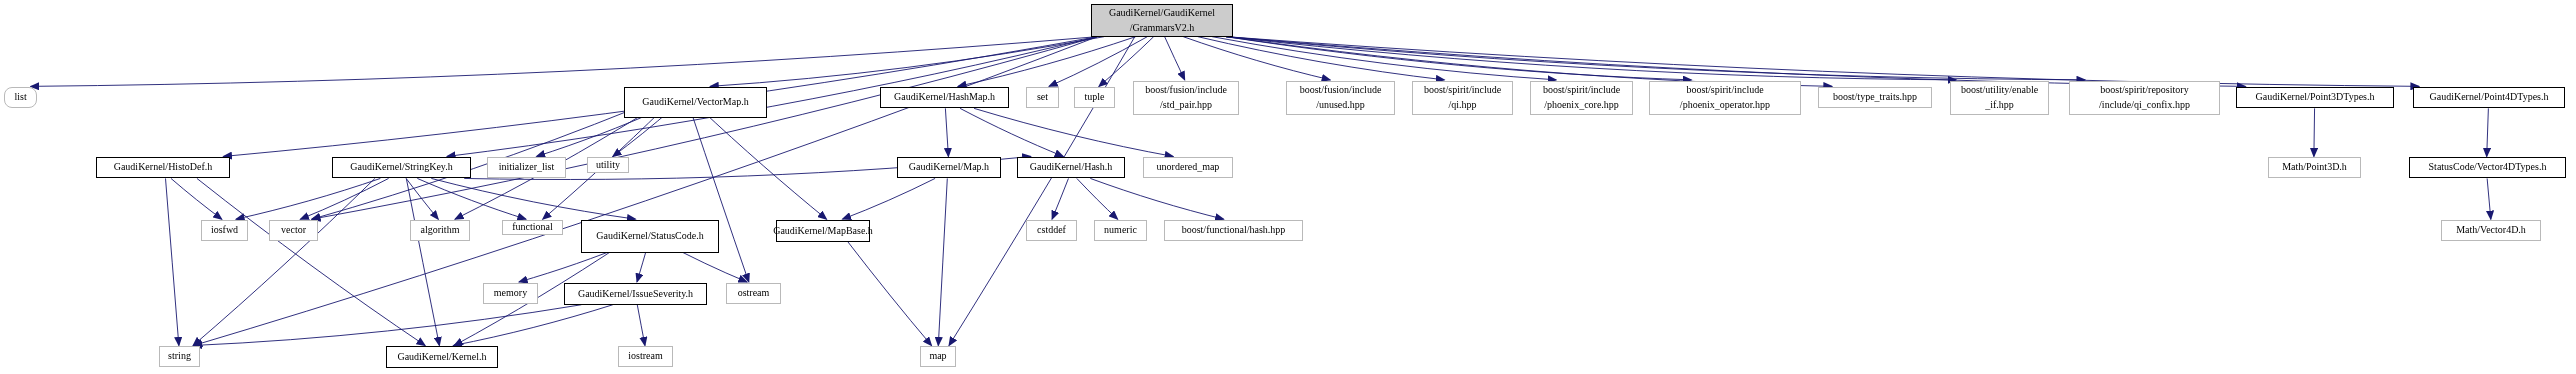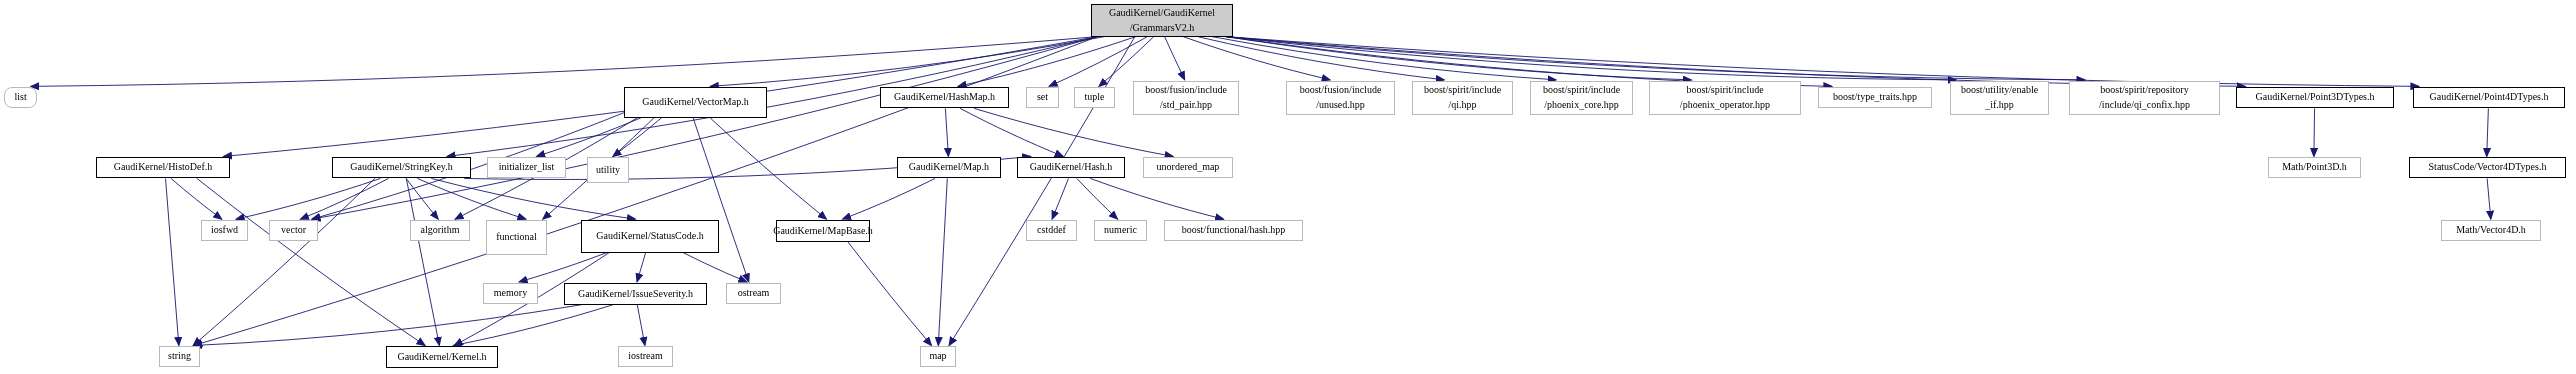--- a/index.html
+++ b/index.html
@@ -103,30 +103,30 @@
       <div class="node external" style="left: 1818px; top: 87px; width: 114px; height: 21px;">boost/type_traits.hpp</div>
       <div class="node external" style="left: 1950px; top: 81px; width: 99px; height: 34px;">boost/utility/enable
 _if.hpp</div>
       <div class="node external" style="left: 2069px; top: 81px; width: 151px; height: 34px;">boost/spirit/repository
 /include/qi_confix.hpp</div>
       <div class="node internal" style="left: 2236px; top: 87px; width: 158px; height: 21px;">GaudiKernel/Point3DTypes.h</div>
       <div class="node internal" style="left: 2413px; top: 87px; width: 152px; height: 21px;">GaudiKernel/Point4DTypes.h</div>
       <div class="node internal" style="left: 96px; top: 157px; width: 134px; height: 21px;">GaudiKernel/HistoDef.h</div>
       <div class="node internal" style="left: 332px; top: 157px; width: 139px; height: 21px;">GaudiKernel/StringKey.h</div>
       <div class="node external" style="left: 487px; top: 157px; width: 79px; height: 21px;">initializer_list</div>
-      <div class="node external" style="left: 587px; top: 157px; width: 42px; height: 26px; text-align: center;">utility</div>
+      <div class="node external" style="left: 587px; top: 157px; width: 42px; height: 16px; text-align: center;">utility</div>
       <div class="node internal" style="left: 897px; top: 157px; width: 104px; height: 21px;">GaudiKernel/Map.h</div>
       <div class="node internal" style="left: 1017px; top: 157px; width: 108px; height: 21px;">GaudiKernel/Hash.h</div>
       <div class="node external" style="left: 1143px; top: 157px; width: 90px; height: 21px;">unordered_map</div>
       <div class="node external" style="left: 2268px; top: 157px; width: 93px; height: 21px;">Math/Point3D.h</div>
       <div class="node internal" style="left: 2409px; top: 157px; width: 157px; height: 21px;">StatusCode/Vector4DTypes.h</div>
       <div class="node external" style="left: 201px; top: 220px; width: 47px; height: 21px;">iosfwd</div>
       <div class="node external" style="left: 269px; top: 220px; width: 49px; height: 21px;">vector</div>
       <div class="node external" style="left: 410px; top: 220px; width: 60px; height: 21px;">algorithm</div>
-      <div class="node external" style="left: 486px; top: 220px; width: 61px; height: 35px;">functional</div>
+      <div class="node external" style="left: 502px; top: 220px; width: 61px; height: 15px;">functional</div>
       <div class="node internal" style="left: 581px; top: 220px; width: 138px; height: 33px;">GaudiKernel/StatusCode.h</div>
       <div class="node internal" style="left: 776px; top: 220px; width: 94px; height: 22px;">GaudiKernel/MapBase.h</div>
       <div class="node external" style="left: 1026px; top: 220px; width: 51px; height: 21px;">cstddef</div>
       <div class="node external" style="left: 1094px; top: 220px; width: 53px; height: 21px;">numeric</div>
       <div class="node external" style="left: 1164px; top: 220px; width: 139px; height: 21px;">boost/functional/hash.hpp</div>
       <div class="node external" style="left: 2441px; top: 220px; width: 100px; height: 21px;">Math/Vector4D.h</div>
       <div class="node external" style="left: 483px; top: 283px; width: 55px; height: 21px;">memory</div>
       <div class="node internal" style="left: 564px; top: 283px; width: 143px; height: 22px;">GaudiKernel/IssueSeverity.h</div>
       <div class="node external" style="left: 726px; top: 283px; width: 55px; height: 21px;">ostream</div>
       <div class="node external" style="left: 159px; top: 346px; width: 41px; height: 21px;">string</div>

